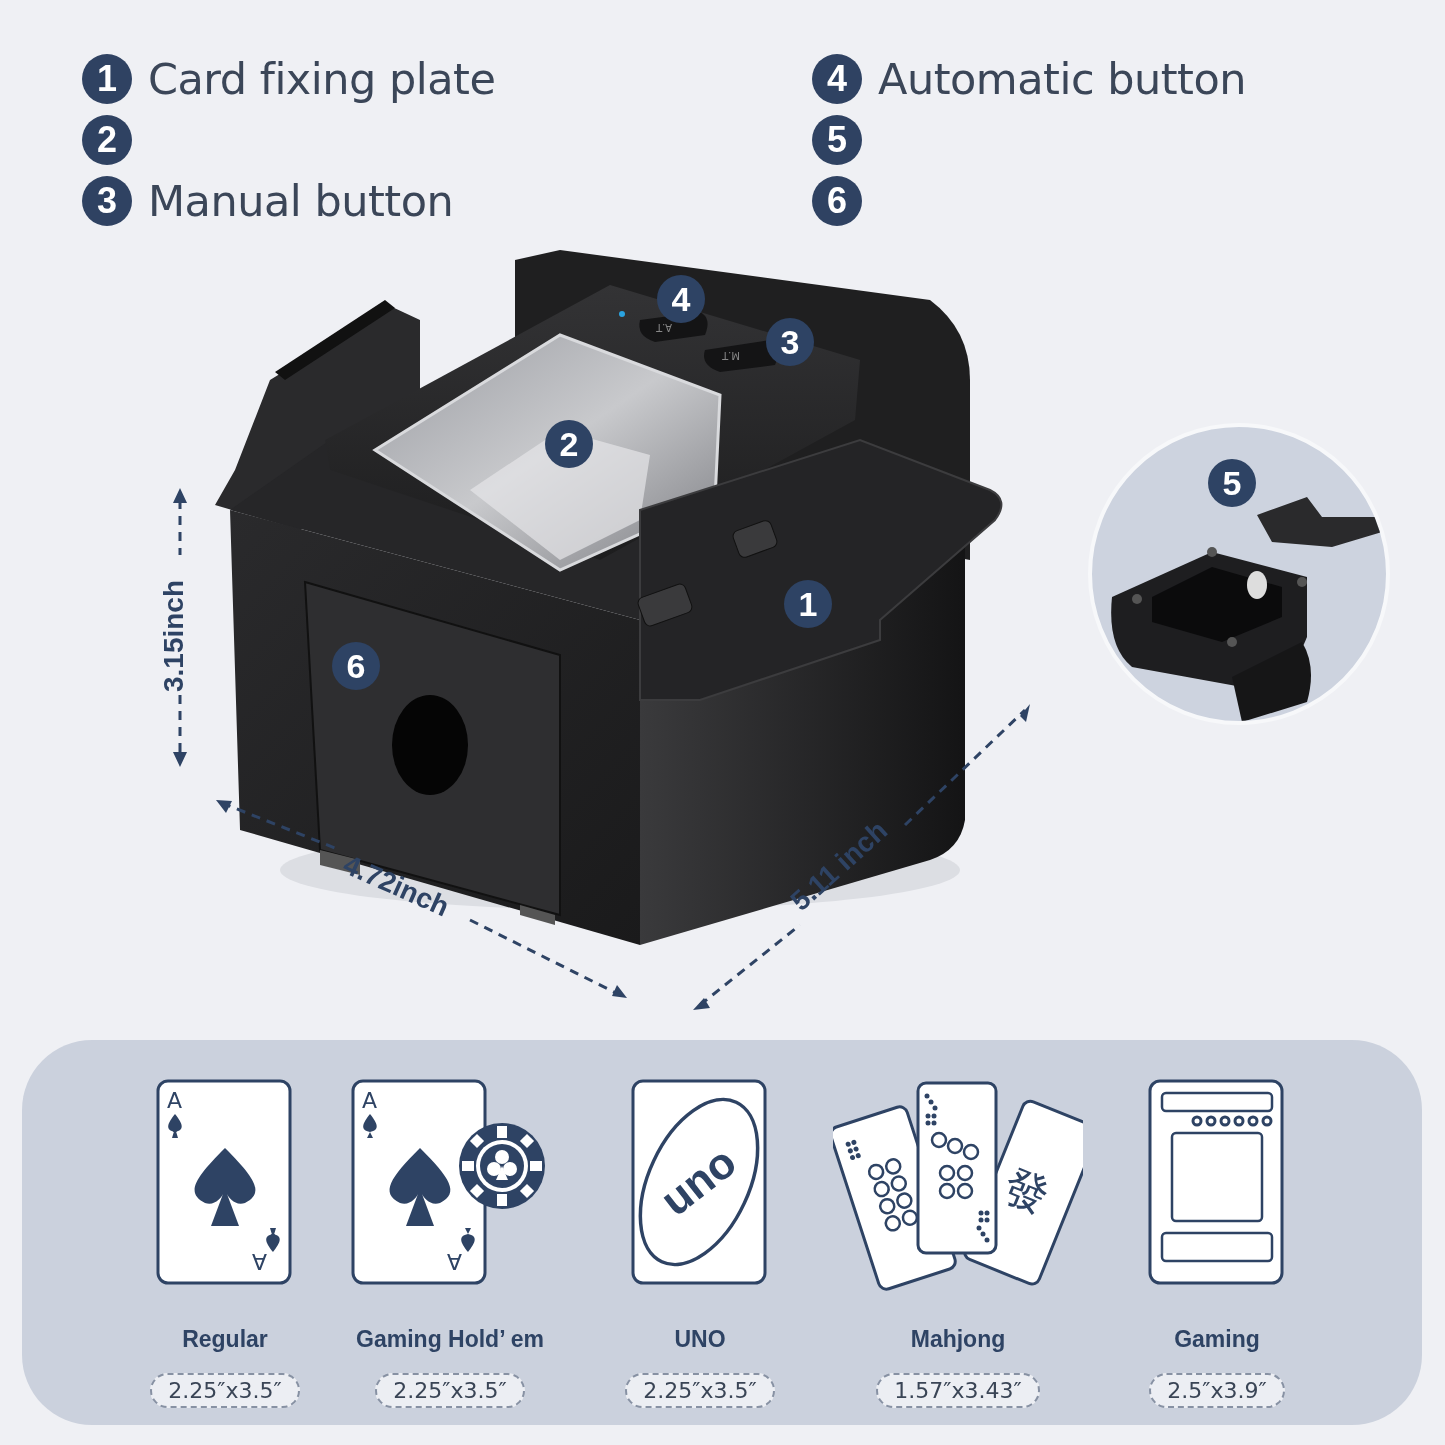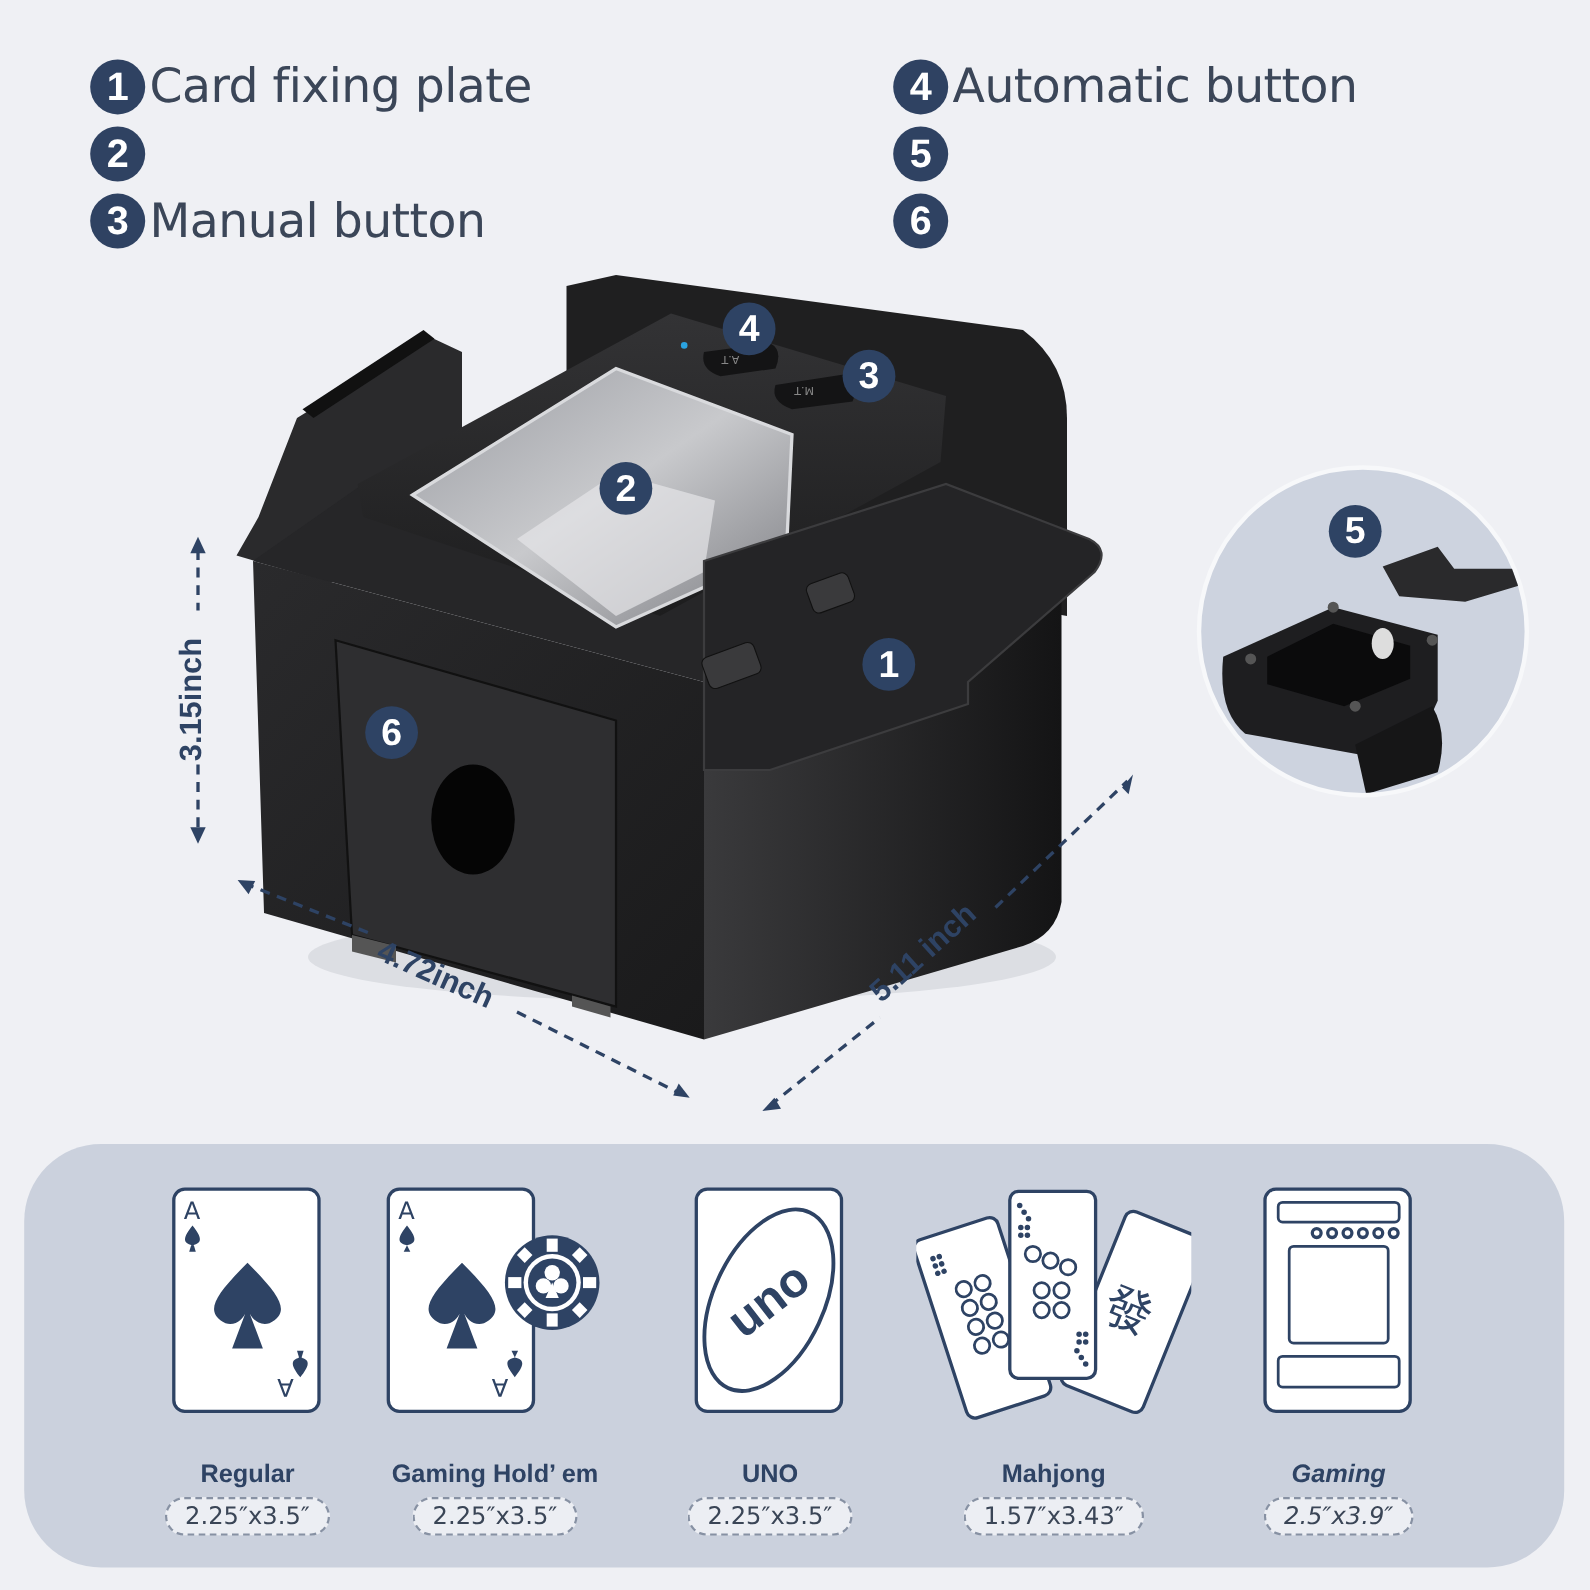--- a/index.html
+++ b/index.html
@@ -15,21 +15,21 @@
   .legend.right { left: 812px; }
   .legend-item { display: flex; align-items: center; height: 61px; }
   .num-badge {
     width: 50px; height: 50px; border-radius: 50%;
     background: #2f4262; color: #fff;
     font-family: "Liberation Sans", sans-serif; font-weight: bold;
     font-size: 36px; display: flex; align-items: center; justify-content: center;
     flex-shrink: 0;
   }
   .legend-text {
-    margin-left: 4px; font-size: 43px; color: #3b4658;
+    margin-left: 16px; font-size: 43px; color: #3b4658;
     font-family: "DejaVu Sans", sans-serif; letter-spacing: -0.5px;
     white-space: nowrap;
   }
 
   .product-area { position: absolute; left: 0; top: 240px; width: 1445px; height: 800px; }
   .product-svg { position: absolute; left: 0; top: 0; }
   .callout {
     position: absolute; width: 48px; height: 48px; border-radius: 50%;
     background: #2e4364; color: #fff; font-family: "Liberation Sans", sans-serif;
     font-weight: bold; font-size: 34px; display: flex; align-items: center; justify-content: center;
@@ -48,21 +48,21 @@
     position: absolute; left: 22px; top: 1040px; width: 1400px; height: 385px;
     background: #cbd1dd; border-radius: 70px;
   }
   .card-type { position: absolute; top: 1078px; width: 260px; text-align: center; }
   .card-icon { height: 210px; display: flex; justify-content: center; align-items: flex-start; }
   .card-name {
     margin-top: 38px; font-family: "Liberation Sans", sans-serif; font-weight: bold;
     font-size: 23px; color: #2e4364;
   }
   .card-size {
-    display: inline-block; margin-top: 8px; padding: 3px 16px;
+    display: inline-block; margin-top: 20px; padding: 3px 16px;
     border: 2px dashed #8791a3; border-radius: 20px; background: #eceef3;
     font-size: 22px; color: #3a4556; font-family: "DejaVu Sans", sans-serif;
   }
 </style>
 </head>
 <body>
 
 <div class="legend left">
   <div class="legend-item">
     <span class="num-badge">1</span>
@@ -307,21 +307,21 @@
           <circle cx="146" cy="150" r="2.5"></circle>
           <circle cx="150" cy="156" r="2.5"></circle>
           <circle cx="154" cy="162" r="2.5"></circle>
         </g>
     </svg>
   </div>
   <div class="card-name">Mahjong</div>
   <div class="card-size">1.57″x3.43″</div>
 </div>
 
-<div class="card-type" style="left:1087px;font-style:italic;">
+<div class="card-type" style="left:1087px;">
   <div class="card-icon">
     <svg width="140" height="210" viewBox="0 0 140 210">
       <rect x="3" y="3" width="132" height="202" rx="10" fill="#fff" stroke="#2e4364" stroke-width="3"></rect>
       <rect x="15" y="15" width="110" height="18" rx="4" fill="#fff" stroke="#2e4364" stroke-width="2.5"></rect>
       <g fill="#fff" stroke="#2e4364" stroke-width="3">
         <circle cx="50" cy="43" r="4"></circle>
           <circle cx="64" cy="43" r="4"></circle>
           <circle cx="78" cy="43" r="4"></circle>
         <circle cx="92" cy="43" r="4"></circle>
           <circle cx="106" cy="43" r="4"></circle>

